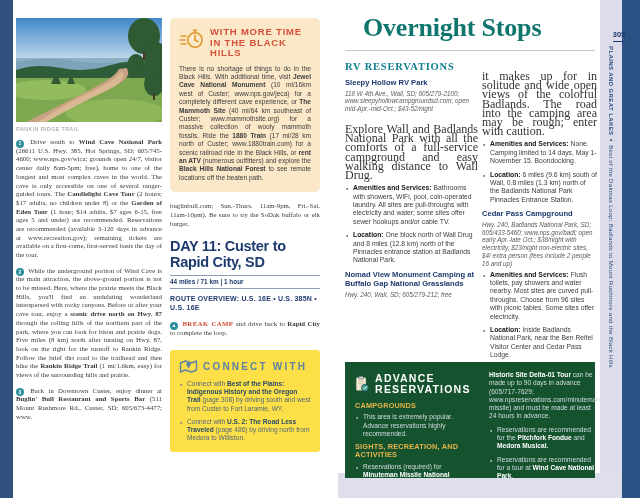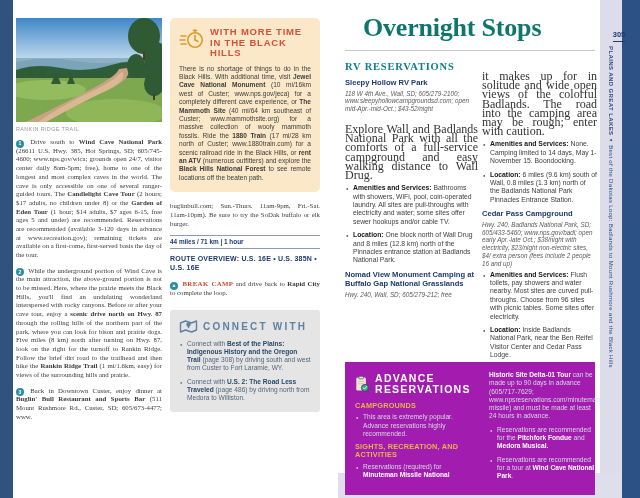--- a/index.html
+++ b/index.html
@@ -37,21 +37,21 @@
   .cream-box{background:#fbe8c9;border-radius:5px;padding:9px 9px 10px;}
   .cream-head{display:flex;gap:5px;align-items:flex-start;margin-bottom:6px;}
   .cream-title{font:700 9.5px/10.5px "Liberation Sans",sans-serif;color:#d4503a;letter-spacing:0.8px;width:100px;}
   .cream-body{font-size:6.6px;line-height:8.4px;color:#3c3c3c;text-align:justify;}
   .cont-p{margin-top:10px;}
   .day-h{margin-top:11px;font:700 14.5px/15.5px "Liberation Sans",sans-serif;color:#1e3a6e;letter-spacing:-0.3px;}
   .dist-row{margin-top:5px;border-top:1px solid #8d9cb5;border-bottom:1px solid #8d9cb5;
             padding:2px 0;font:700 6.4px/8px "Liberation Sans",sans-serif;color:#1e3a6e;}
   .route-row{margin-top:5px;font:700 7px/9px "Liberation Sans",sans-serif;color:#1e3a6e;letter-spacing:0.2px;}
   .break-p{margin-top:8px;}
-  .connect-box{margin-top:12px;background:#e5e5e5;border-radius:3px;padding:9px;}
+  .connect-box{margin-top:12px;background:#fde047;border-radius:3px;padding:9px;}
   .connect-head{display:flex;align-items:center;gap:5px;margin-bottom:6px;}
   .connect-title{font:700 10px/11px "Liberation Sans",sans-serif;color:#5d82a4;letter-spacing:2.2px;}
   .connect-box .bul{font-size:6.6px;line-height:8.3px;color:#53677a;margin-top:5px;}
   .connect-box .seg-b{color:#274a68;}
 
   .bul{position:relative;padding-left:8px;}
   .bul::before{content:"●";position:absolute;left:1px;top:1px;font-size:4px;}
 
   
   .rp-title{position:absolute;left:363px;top:14px;font:700 26px/28px "Liberation Serif",serif;
@@ -61,21 +61,21 @@
   .col-r2{position:absolute;left:482px;top:60px;width:115px;}
   .wall-h{font:700 10px/12px "Liberation Sans",sans-serif;color:#1e3a6e;letter-spacing:-0.2px;margin-bottom:4px;}
   .rv-h{font:700 10.5px/13px "Liberation Serif",serif;color:#0f7f8d;letter-spacing:0.8px;margin-bottom:3px;}
   .listing-name{font:700 7.6px/9.5px "Liberation Sans",sans-serif;color:#1e3a6e;margin:5px 0 2px;}
   .addr{font-style:italic;font-size:6.3px;line-height:7.8px;color:#5a5a5a;margin-bottom:3px;}
   .rp-serif{font-family:"Liberation Serif",serif;font-size:12px;line-height:9.2px;color:#333;
             text-align:justify;margin-bottom:4px;}
   .rp-bul{font-size:6.8px;line-height:8.4px;color:#3d3d3d;margin-bottom:5px;}
   .rp-bul .seg-b{color:#151515;}
 
-  .adv-box{position:absolute;left:345px;top:362px;width:250px;height:133px;background:#a21caf;
+  .adv-box{position:absolute;left:345px;top:362px;width:250px;height:116px;background:#14532d;
            box-sizing:border-box;padding:9px 10px;display:flex;gap:12px;}
   .adv-left{width:122px;}
   .adv-right{width:106px;}
   .adv-title-row{display:flex;align-items:center;gap:6px;margin-bottom:5px;}
   .adv-title{font:700 10.5px/11.5px "Liberation Sans",sans-serif;color:#ffffff;letter-spacing:1.2px;}
   .adv-h{font:700 7.3px/8.3px "Liberation Sans",sans-serif;color:#e7b54b;letter-spacing:0.2px;margin:5px 0 3px;}
   .adv-box .bul,.adv-p{font-size:6.6px;line-height:8.3px;color:#d3dce1;}
   .adv-box .bul{margin-bottom:5px;}
   .adv-box .bul::before{color:#d3dce1;}
   .adv-box .seg-b{color:#ffffff;}
@@ -143,20 +143,21 @@
             <line x1="2" y1="17" x2="7" y2="17"></line>
           </g>
         </svg>
         <div class="cream-title">WITH MORE TIME IN THE BLACK HILLS</div>
       </div>
       <div class="cream-body"><span>There is no shortage of things to do in the Black Hills. With additional time, visit </span><span class="seg-b">Jewel Cave National Monument</span><span> (10 mi/16km west of Custer; www.nps.gov/jeca) for a completely different cave experience, or </span><span class="seg-b">The Mammoth Site</span><span> (40 mi/64 km southeast of Custer; www.mammothsite.org) for a massive collection of wooly mammoth fossils. Ride the </span><span class="seg-b">1880 Train</span><span> (17 mi/28 km north of Custer; www.1880train.com) for a scenic railroad ride in the Black Hills, or </span><span class="seg-b">rent an ATV</span><span> (numerous outfitters) and explore the </span><span class="seg-b">Black Hills National Forest</span><span> to see remote locations off the beaten path.</span></div>
     </div>
 
     <p class="serif-p cont-p">buglinbull.com; Sun.-Thurs. 11am-9pm, Fri.-Sat. 11am-10pm). Be sure to try the SoDak buffalo or elk burger.</p>
 
+    <div class="day-h">DAY 11: Custer to Rapid City, SD</div>
     <div class="dist-row">44 miles / 71 km | 1 hour</div>
     <div class="route-row">ROUTE OVERVIEW: U.S. 16E • U.S. 385N • U.S. 16E</div>
     <p class="serif-p break-p"><span class="seg-c">▲</span><span> </span><span class="seg-r">BREAK CAMP</span><span> and drive back to </span><span class="seg-b">Rapid City</span><span> to complete the loop.</span></p>
 
     <div class="connect-box">
       <div class="connect-head">
         <svg width="19" height="15" viewBox="0 0 19 15">
           <path d="M1.5,4 L6.5,2 L12.5,4 L17.5,2 L17.5,11 L12.5,13 L6.5,11 L1.5,13 Z" fill="none" stroke="#5d82a4" stroke-width="1.4" stroke-linejoin="round"></path>
           <circle cx="9.5" cy="5.5" r="2.2" fill="#5d82a4"></circle>
           <path d="M9.5,5.5 L9.5,9.2" stroke="#5d82a4" stroke-width="1.4"></path>

